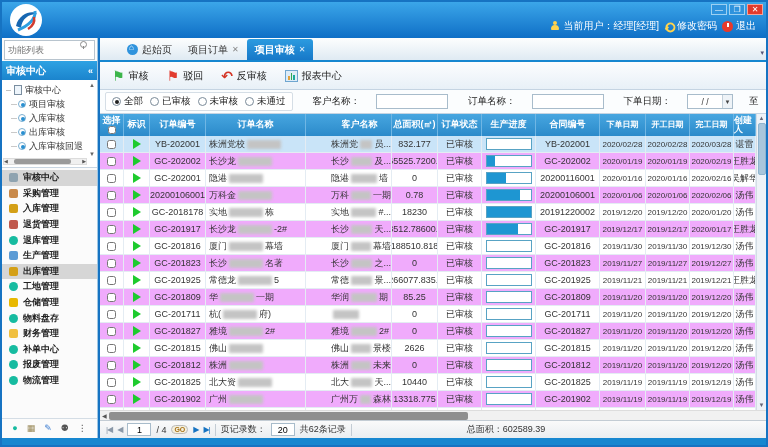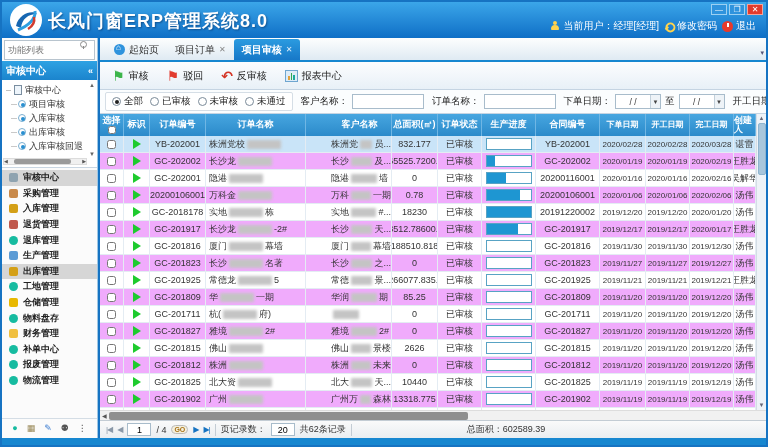--- a/index.html
+++ b/index.html
@@ -52,40 +52,40 @@
   .menu-item.selected { background:#d6d6d6; }
   .mi-ico { width:9px; height:9px; border-radius:50%; flex:0 0 auto; }
   .mi-ico.square { border-radius:2px; }
   .side-footer { height:20px; border-top:1px solid #d4dde5; display:flex; align-items:center; justify-content:center; gap:9px; font-size:9px; }
   .sf-ico { cursor:pointer; line-height:1; }
 
   .splitter { width:2px; background:#1673c2; flex:0 0 auto; }
 
   
   .main { flex:1; display:flex; flex-direction:column; min-width:0; background:#fff; }
-  .tabbar { height:24px; background:linear-gradient(#fdfefe,#dfeaf3); display:flex; align-items:flex-end; padding-left:6px; border-bottom:2px solid #1787d0; position:relative; }
+  .tabbar { height:24px; background:linear-gradient(#fdfefe,#dfeaf3); display:flex; align-items:flex-end; padding-left:19px; border-bottom:2px solid #1787d0; position:relative; }
   .tab { height:21px; display:flex; align-items:center; gap:4px; padding:0 8px; font-size:10px; color:#333; cursor:pointer; border-radius:3px 3px 0 0; }
   .tab.active { background:linear-gradient(#2b9be0,#1778c8); color:#fff; font-weight:bold; }
   .tab-close { font-size:8px; color:#888; cursor:pointer; }
   .tab.active .tab-close { color:#dfeefa; }
   .home-ico { width:11px; height:11px; border-radius:50%; background:#2f93dd; position:relative; }
   .home-ico:after { content:"⌂"; position:absolute; left:2px; top:-1px; font-size:8px; color:#fff; }
   .tab-overflow { position:absolute; right:2px; bottom:3px; font-size:7px; color:#557; }
 
   .toolbar { height:28px; background:linear-gradient(#fcfdfe,#e8f0f7); border-bottom:1px solid #c5d4e2; display:flex; align-items:center; gap:10px; padding-left:8px; }
   .tool-btn { display:flex; align-items:center; gap:4px; font-size:10px; color:#222; cursor:pointer; padding:2px 4px; }
   .flag { font-size:14px; line-height:12px; }
   .flag.green { color:#3cb54a; }
   .flag.red { color:#e23c2f; }
   .undo { font-size:14px; line-height:12px; color:#d33425; font-weight:bold; }
   .chart-ico { width:13px; height:12px; border:1px solid #6fa6d0; background:#ddecf8; display:flex; align-items:flex-end; gap:1px; padding:1px 2px; }
   .chart-ico i { display:block; width:2px; background:#32a852; }
   .chart-ico i:nth-child(1){height:4px;background:#e2a13c;} .chart-ico i:nth-child(2){height:7px;background:#32a852;} .chart-ico i:nth-child(3){height:5px;background:#18a89a;}
 
-  .filterbar { height:24px; display:flex; align-items:center; font-size:9.5px; color:#222; padding-left:5px; gap:4px; background:#fbfdfe; border-bottom:1px solid #c5d4e2; white-space:nowrap; overflow:hidden; }
+  .filterbar { height:24px; display:flex; align-items:center; font-size:9.5px; color:#222; padding-left:5px; gap:16px; background:#fbfdfe; border-bottom:1px solid #c5d4e2; white-space:nowrap; overflow:hidden; }
   .radio-group { display:flex; align-items:center; gap:7px; border:1px solid #d5dee6; padding:2px 6px; border-radius:2px; background:#fff; }
   .radio { display:flex; align-items:center; gap:3px; cursor:pointer; }
   .rdot { width:9px; height:9px; border:1px solid #7a8a98; border-radius:50%; background:#fff; position:relative; }
   .radio.checked .rdot:after { content:""; position:absolute; left:2px; top:2px; width:4px; height:4px; border-radius:50%; background:#222; }
   .fl-label { margin-left:4px; }
   .fl-input { width:72px; height:15px; border:1px solid #a8bccb; background:#fff; font-size:9px; padding:0 2px; outline:none; font-family:inherit; }
   .date-combo { display:flex; align-items:center; border:1px solid #a8bccb; background:#fff; height:15px; }
   .date-text { width:34px; font-size:8.5px; color:#333; text-align:center; }
   .dd-btn { width:10px; height:13px; border-left:1px solid #c3d0da; font-size:6px; color:#444; display:flex; align-items:center; justify-content:center; cursor:pointer; background:#eef3f7; }
 
@@ -132,21 +132,20 @@
 
 <div class="window">
 
   <div class="titlebar">
     <svg class="logo" width="34" height="34" viewBox="0 0 34 34">
       <circle cx="17" cy="17" r="16" fill="#ffffff"></circle>
       <path d="M7,23 C10,10 24,7 28,11 C19,11 13,16 12,25 Z" fill="#1767b2"></path>
       <path d="M9,27 C19,23 27,16 26,8" stroke="#2e9fe0" stroke-width="3" fill="none"></path>
       <path d="M19,26 C24,23 26,19 25,14" stroke="#d23c2e" stroke-width="2.5" fill="none"></path>
     </svg>
-    <span class="app-title">长风门窗ERP管理系统8.0</span>
     <div class="win-controls">
       <div class="win-btn">—</div>
       <div class="win-btn">❐</div>
       <div class="win-btn close">✕</div>
     </div>
     <div class="user-bar">
       <span class="grp">
         <span class="ico-person"></span>
         <span>当前用户：经理[经理]</span>
       </span>

